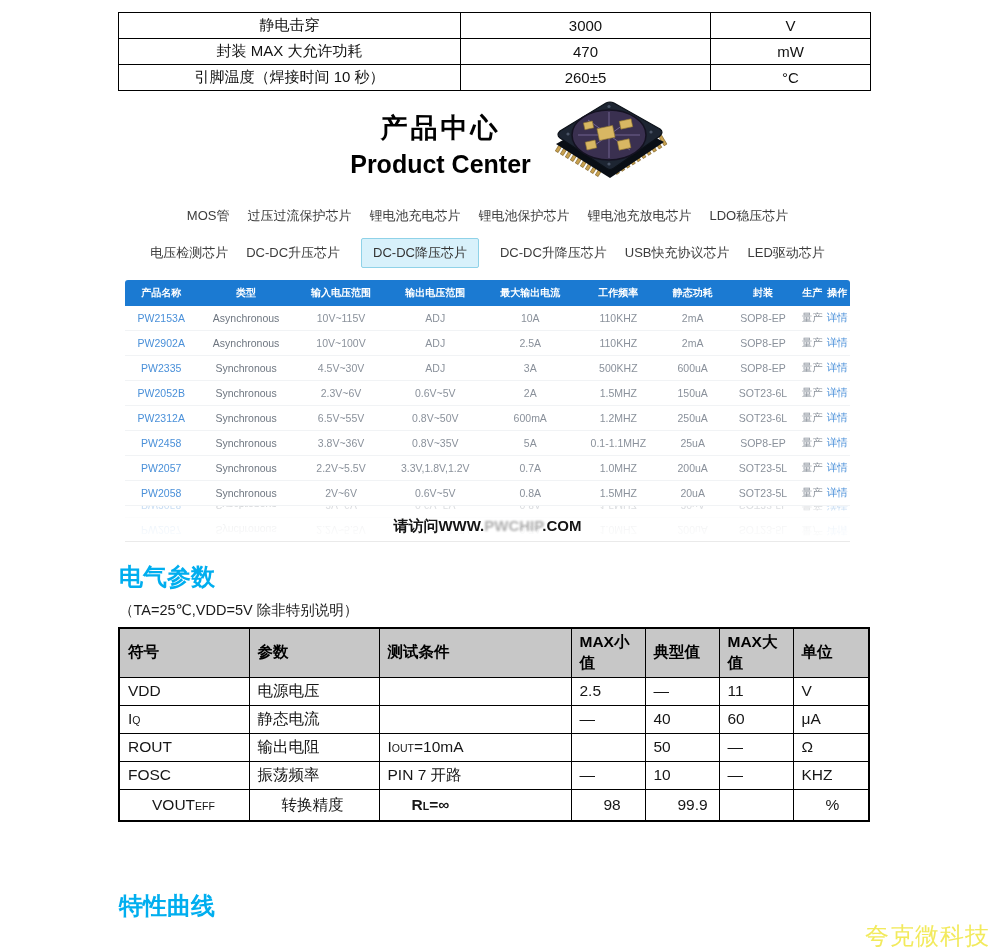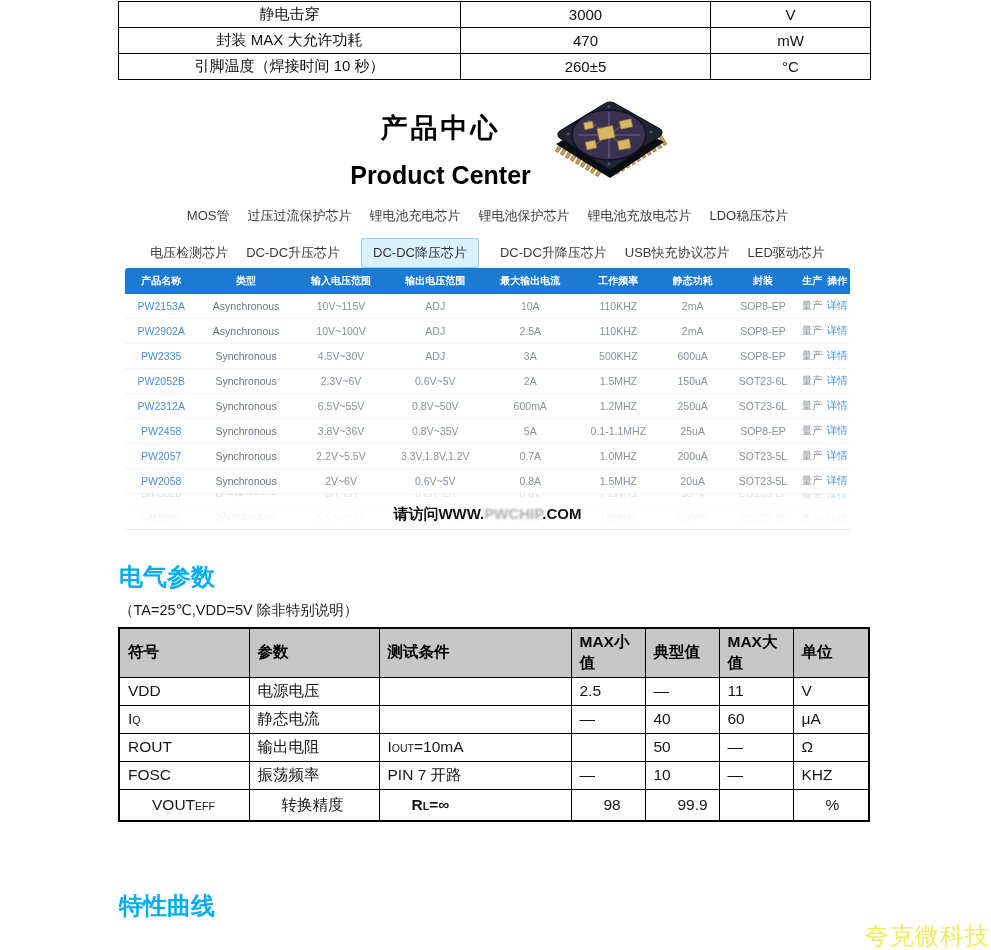--- a/index.html
+++ b/index.html
@@ -7,53 +7,53 @@
   body {
     position: relative;
     background: #ffffff;
     font-family: "Liberation Sans", "DejaVu Sans", sans-serif;
     overflow: hidden;
     color: #111;
   }
 
   
   .spec-table {
-    position: absolute; left: 118px; top: 1px; width: 752px;
+    position: absolute; left: 118px; top: 12px; width: 752px;
     border-collapse: collapse; table-layout: fixed;
   }
   .spec-table td {
     border: 1px solid #000; height: 26px; text-align: center;
     font-size: 15px; color: #111; padding: 0 4px;
   }
   .spec-table td:nth-child(1){ width: 342px; }
   .spec-table td:nth-child(2){ width: 250px; }
   .spec-table td:nth-child(3){ width: 160px; }
 
   
   .pc-title { position: absolute; left: 268px; top: 110px; width: 345px; text-align: center; }
   .pc-title .cn { font-size: 27px; font-weight: bold; letter-spacing: 3px; color: #000; }
-  .pc-title .en { font-size: 25px; font-weight: bold; color: #000; margin-top: 15px; }
+  .pc-title .en { font-size: 25px; font-weight: bold; color: #000; margin-top: 4px; }
   .chip-wrap { position: absolute; left: 548px; top: 94px; width: 124px; height: 95px; }
 
   
   .nav-row {
     position: absolute; left: 80px; width: 815px; text-align: center;
     font-size: 13px; color: #3c3c3c; white-space: nowrap;
   }
   #nav-row1 { top: 207px; }
   #nav-row2 { top: 238px; }
   .nav-row span { margin: 0 9px; cursor: pointer; display: inline-block; }
   .nav-row span.active {
     background: #d8f1fb; border: 1px solid #8fd2e8; border-radius: 2px;
     padding: 5px 11px; margin: 0 12px; color: #333;
   }
 
   
   .widget {
-    position: absolute; left: 125px; top: 268px; width: 725px; height: 262px;
+    position: absolute; left: 125px; top: 280px; width: 725px; height: 262px;
     border-bottom: 1px solid #eaeaea; overflow: hidden;
   }
   .pt-header {
     display: flex; align-items: center; height: 26px;
     background: #1b7ad2; border-radius: 3px 3px 0 0;
     color: #fff; font-size: 10px; font-weight: bold;
   }
   .pt-row {
     display: flex; align-items: center; height: 25px;
     font-size: 10.5px; color: #8a919b; border-bottom: 1px solid #f1f3f5;

